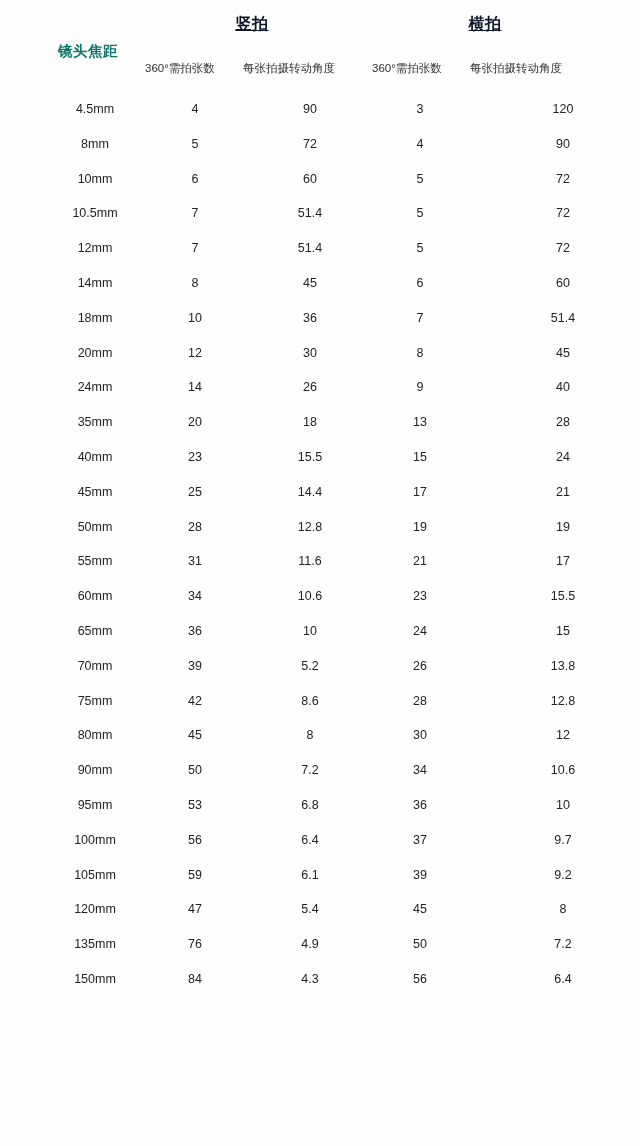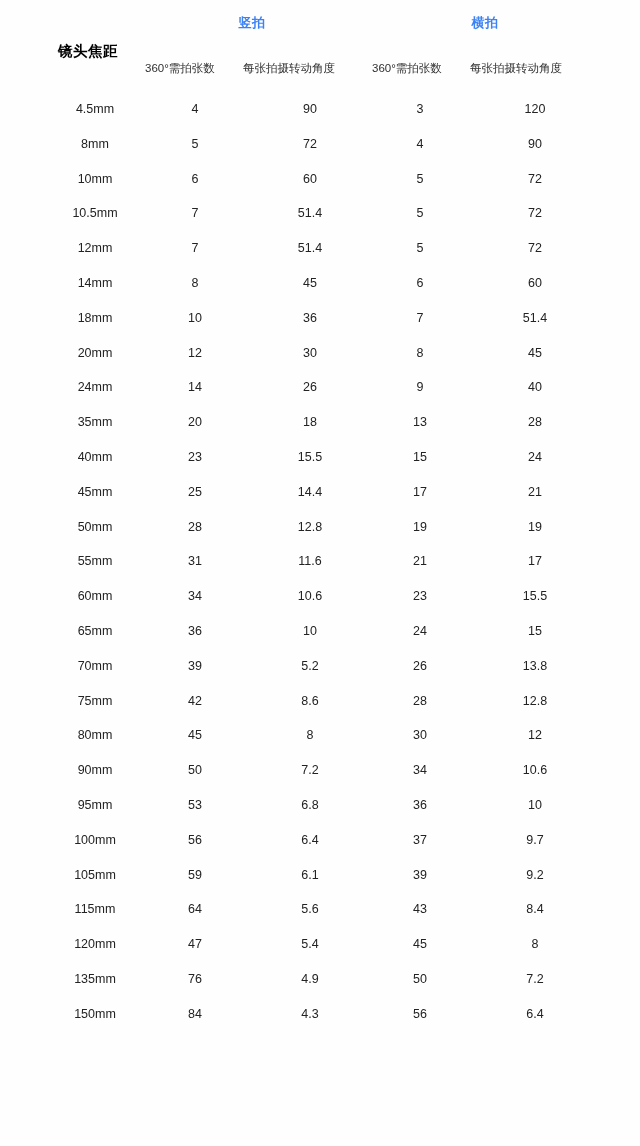--- a/index.html
+++ b/index.html
@@ -27,39 +27,40 @@
   .group-header {
     position: absolute;
     top: 14px;
     left: 0;
     width: 640px;
     height: 26px;
   }
   .group-title {
     position: absolute;
     top: 0;
-    font-size: 13px;
+    font-size: 16px;
     font-weight: 700;
-    color: #3b82f6;
+    color: #0f172a;
     text-align: center;
     letter-spacing: 0.5px;
     white-space: nowrap;
+    text-decoration: underline;
   }
   .group-title.portrait { left: 192px; width: 120px; }
   .group-title.landscape { left: 425px; width: 120px; }
 
   .corner-header {
     position: absolute;
     top: 42px;
     left: 22px;
     width: 132px;
     text-align: center;
     font-size: 14.5px;
     font-weight: 700;
-    color: #000000;
+    color: #0f766e;
     letter-spacing: 0.5px;
     white-space: nowrap;
   }
 
   .col-headers {
     position: absolute;
     top: 61px;
     left: 0;
     width: 640px;
     height: 22px;
@@ -96,21 +97,21 @@
     font-size: 12.5px;
     color: #232323;
     text-align: center;
     white-space: nowrap;
     line-height: 18px;
   }
   .cell.focal   { left: 35px;  width: 120px; }
   .cell.pv-shots{ left: 160px; width: 70px; }
   .cell.pv-ang  { left: 255px; width: 110px; }
   .cell.ls-shots{ left: 385px; width: 70px; }
-  .cell.ls-ang  { left: 480px; width: 110px; }
+  .cell.ls-ang  { left: 508px; width: 110px; }
 
   .row.clipped {
     height: 20px;
     overflow: hidden;
     opacity: 0.10;
   }
 </style>
 </head>
 <body>
 
@@ -286,27 +287,20 @@
         <div class="cell ls-ang">9.7</div>
       </div>
       <div class="row">
         <div class="cell focal">105mm</div>
         <div class="cell pv-shots">59</div>
         <div class="cell pv-ang">6.1</div>
         <div class="cell ls-shots">39</div>
         <div class="cell ls-ang">9.2</div>
       </div>
       <div class="row">
-        <div class="cell focal">115mm</div>
-        <div class="cell pv-shots">64</div>
-        <div class="cell pv-ang">5.6</div>
-        <div class="cell ls-shots">43</div>
-        <div class="cell ls-ang">8.4</div>
-      </div>
-      <div class="row">
         <div class="cell focal">120mm</div>
         <div class="cell pv-shots">47</div>
         <div class="cell pv-ang">5.4</div>
         <div class="cell ls-shots">45</div>
         <div class="cell ls-ang">8</div>
       </div>
       <div class="row">
         <div class="cell focal">135mm</div>
         <div class="cell pv-shots">76</div>
         <div class="cell pv-ang">4.9</div>

